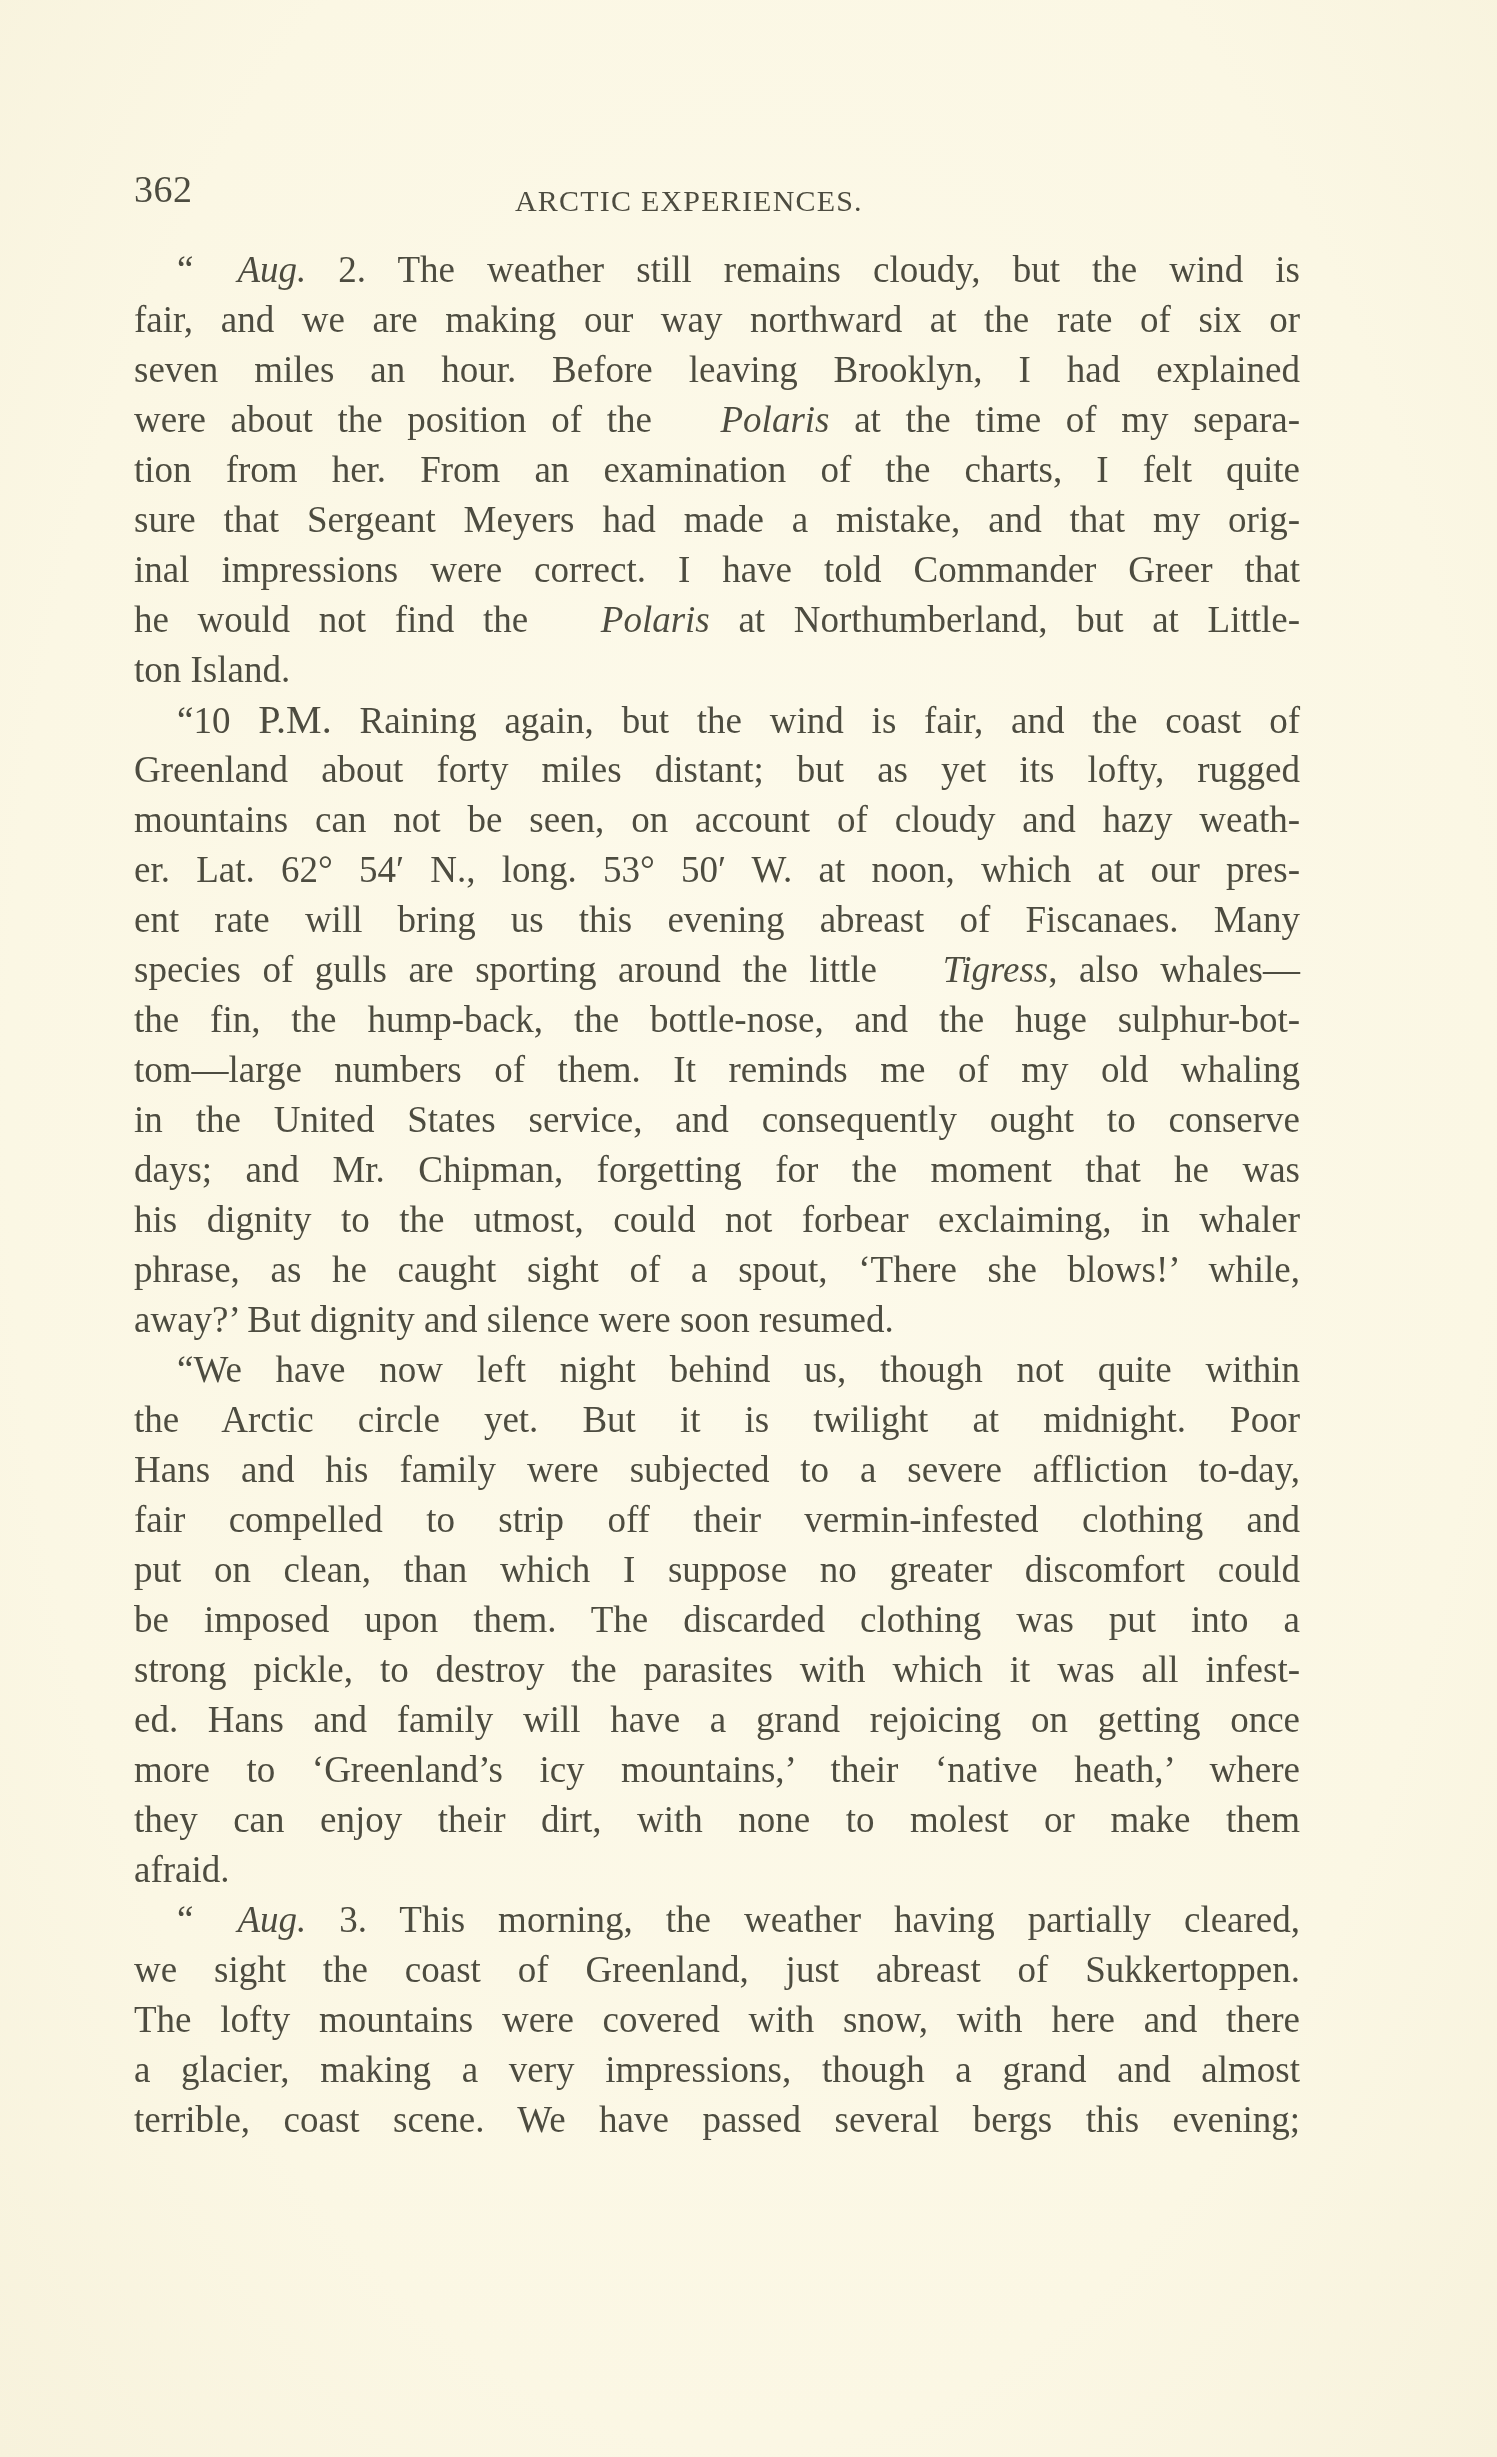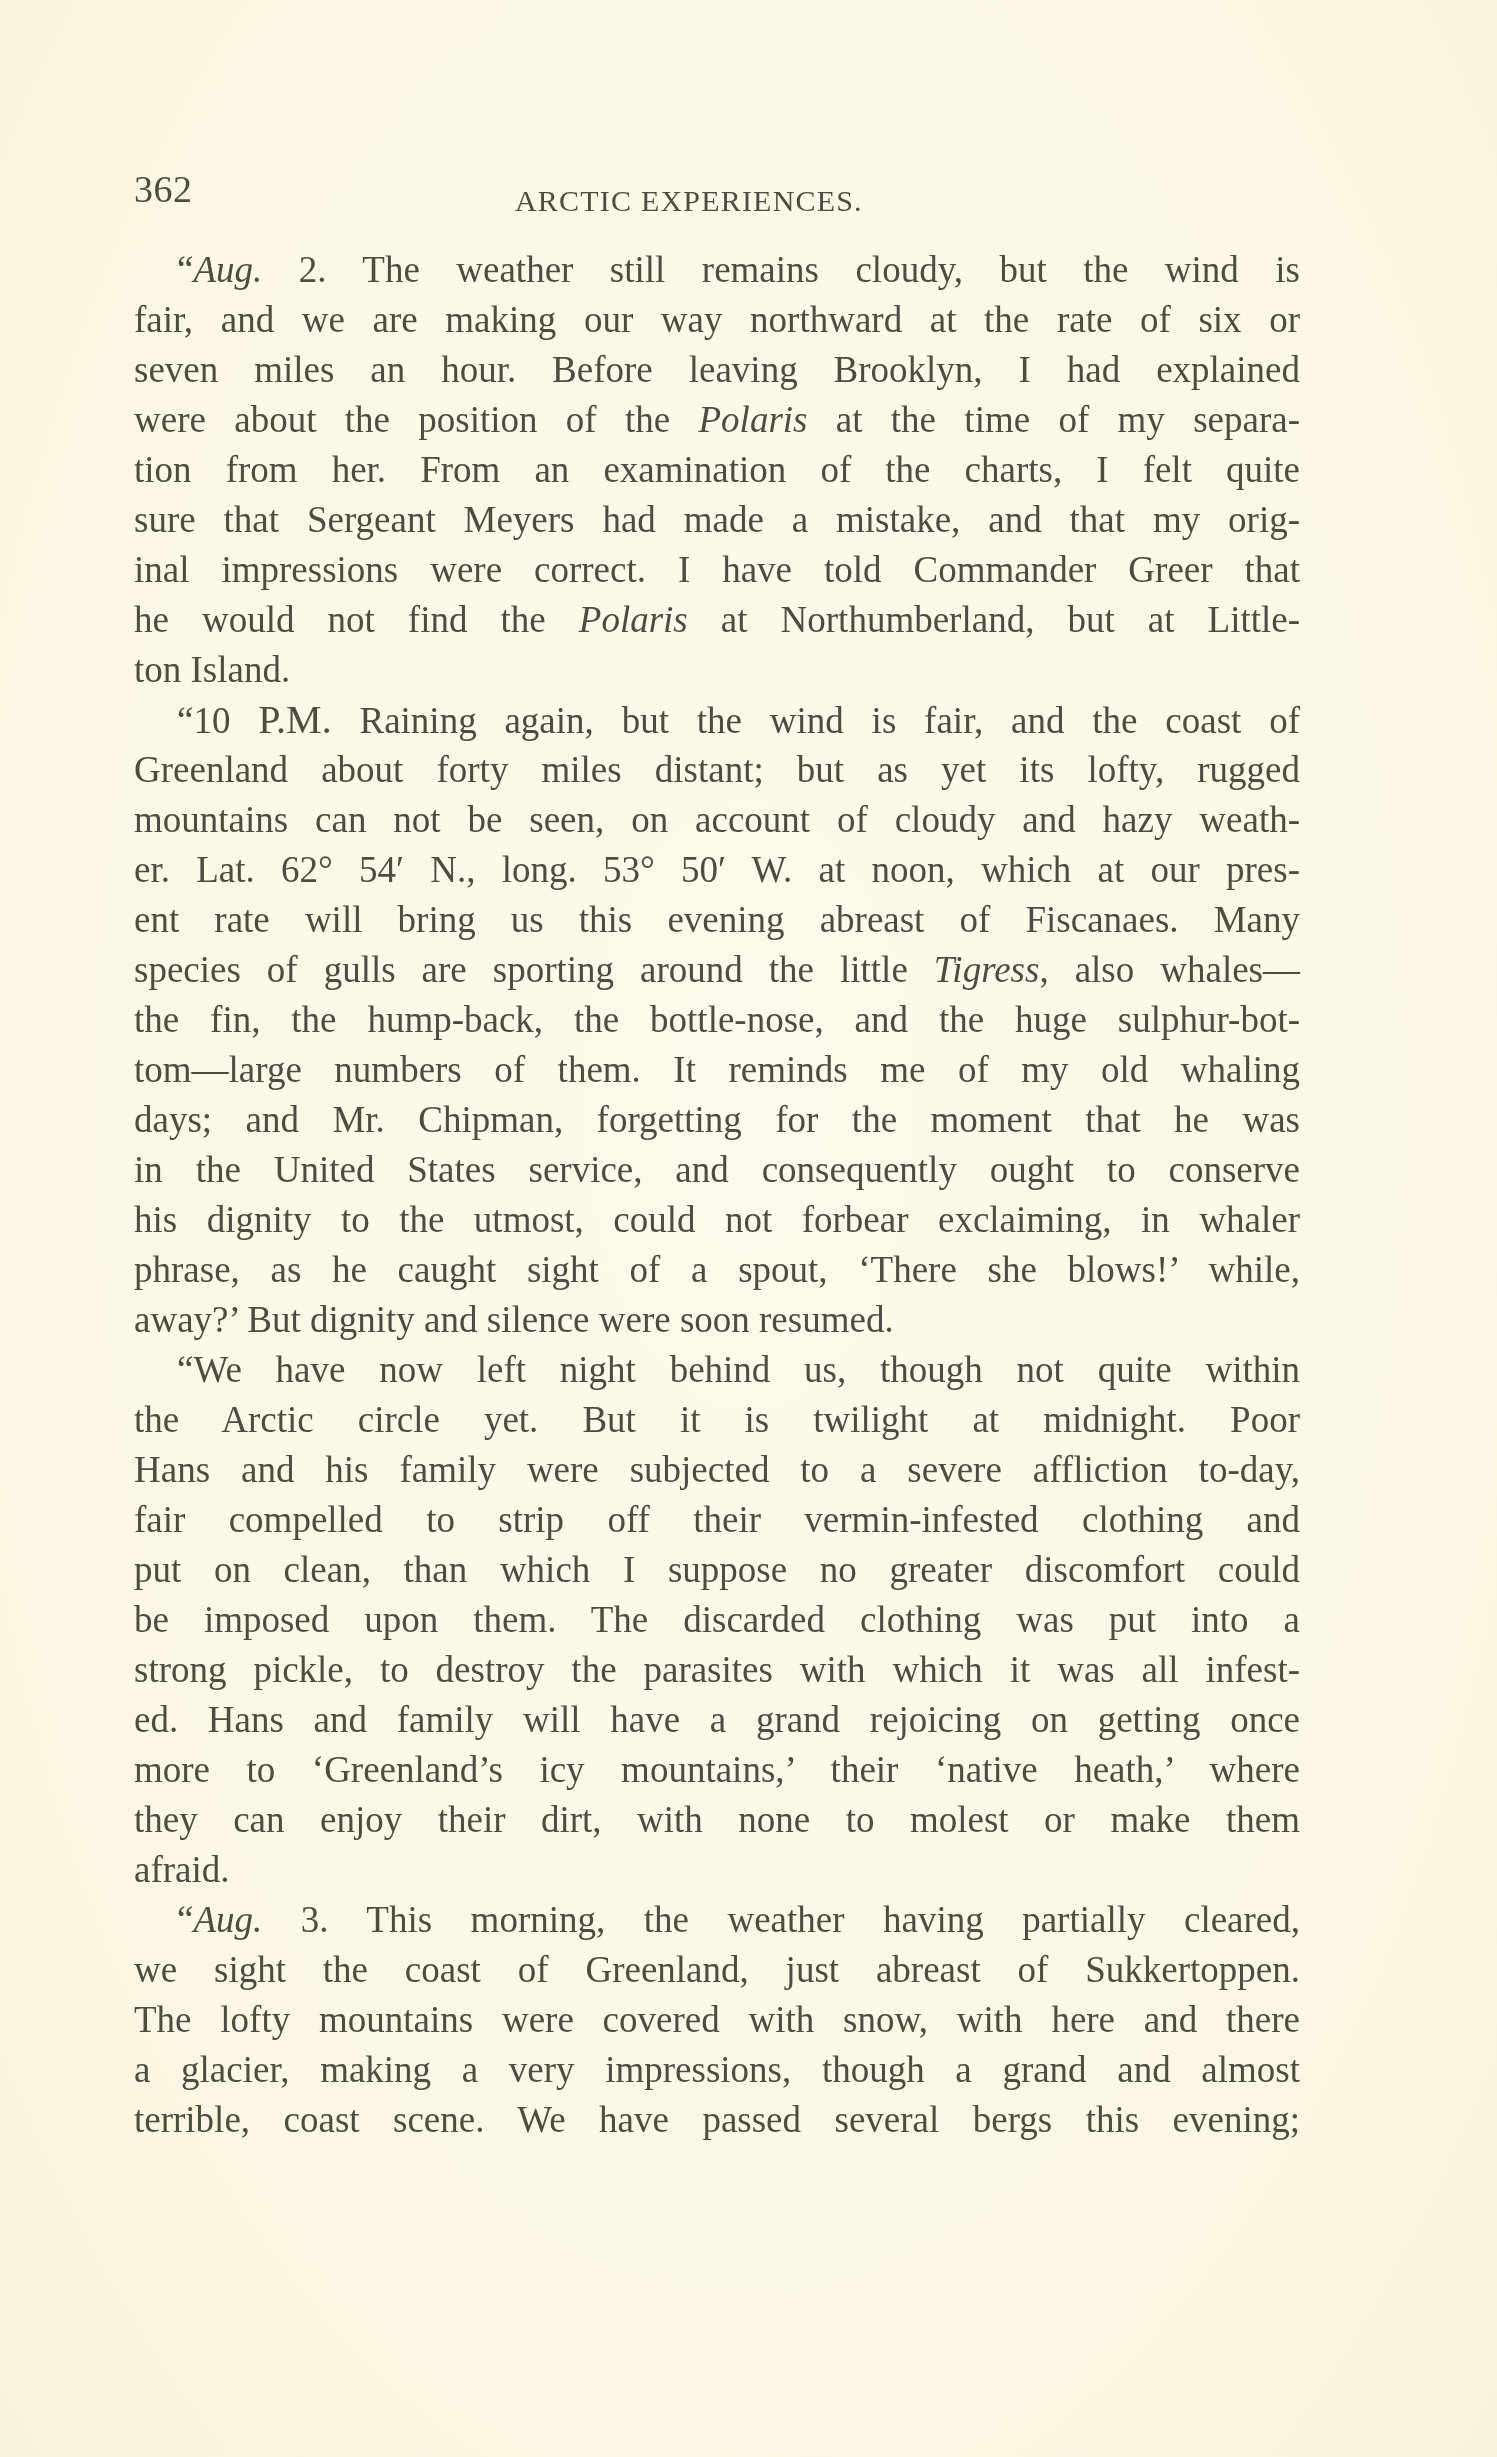--- a/index.html
+++ b/index.html
@@ -60,21 +60,21 @@
       text-align: justify;
       text-align-last: justify;
       overflow: visible;
     }
     .line.last {
       text-align-last: left;
     }
     .line.indent {
       padding-left: 43px;
     }
-    .it { font-style: italic; }
+    .it { font-style: italic; margin-left: 44px; }
     .sc { font-variant: small-caps; font-size: 40px; }
   </style>
 </head>
 <body>
 
 <div class="page">
   <div class="running-head">
     <span class="page-number">362</span>
     <span class="running-title">ARCTIC EXPERIENCES.</span>
   </div>
@@ -92,22 +92,22 @@
     <div class="line last">ton Island.</div>
 
     <div class="line indent"><span>“10 </span><span class="sc">P.M.</span><span> Raining again, but the wind is fair, and the coast of</span></div>
     <div class="line">Greenland about forty miles distant; but as yet its lofty, rugged</div>
     <div class="line">mountains can not be seen, on account of cloudy and hazy weath-</div>
     <div class="line">er.  Lat. 62° 54′ N., long. 53° 50′ W. at noon, which at our pres-</div>
     <div class="line">ent rate will bring us this evening abreast of Fiscanaes.  Many</div>
     <div class="line"><span>species of gulls are sporting around the little </span><span class="it">Tigress</span><span>, also whales—</span></div>
     <div class="line">the fin, the hump-back, the bottle-nose, and the huge sulphur-bot-</div>
     <div class="line">tom—large numbers of them.  It reminds me of my old whaling</div>
+    <div class="line">in the United States service, and consequently ought to conserve</div>
     <div class="line">days; and Mr. Chipman, forgetting for the moment that he was</div>
-    <div class="line">in the United States service, and consequently ought to conserve</div>
     <div class="line">his dignity to the utmost, could not forbear exclaiming, in whaler</div>
     <div class="line">phrase, as he caught sight of a spout, ‘There she blows!’ while,</div>
     <div class="line last">away?’  But dignity and silence were soon resumed.</div>
 
     <div class="line indent">“We have now left night behind us, though not quite within</div>
     <div class="line">the Arctic circle yet.  But it is twilight at midnight.  Poor</div>
     <div class="line">Hans and his family were subjected to a severe affliction to-day,</div>
     <div class="line">fair compelled to strip off their vermin-infested clothing and</div>
     <div class="line">put on clean, than which I suppose no greater discomfort could</div>
     <div class="line">be imposed upon them.  The discarded clothing was put into a</div>

